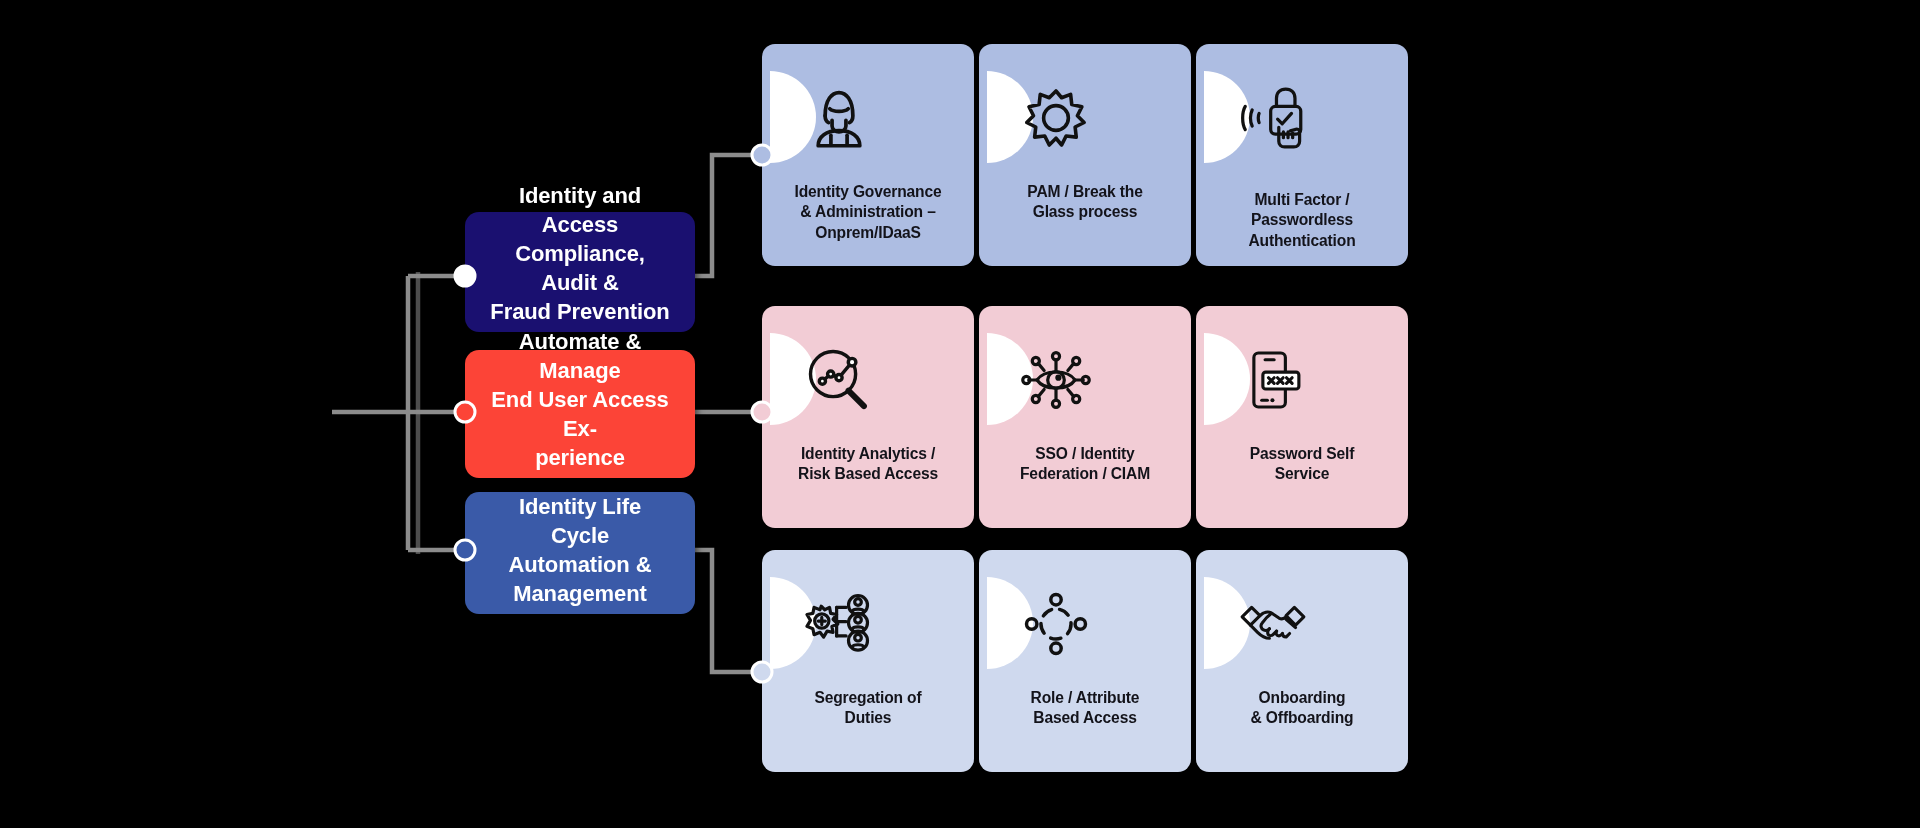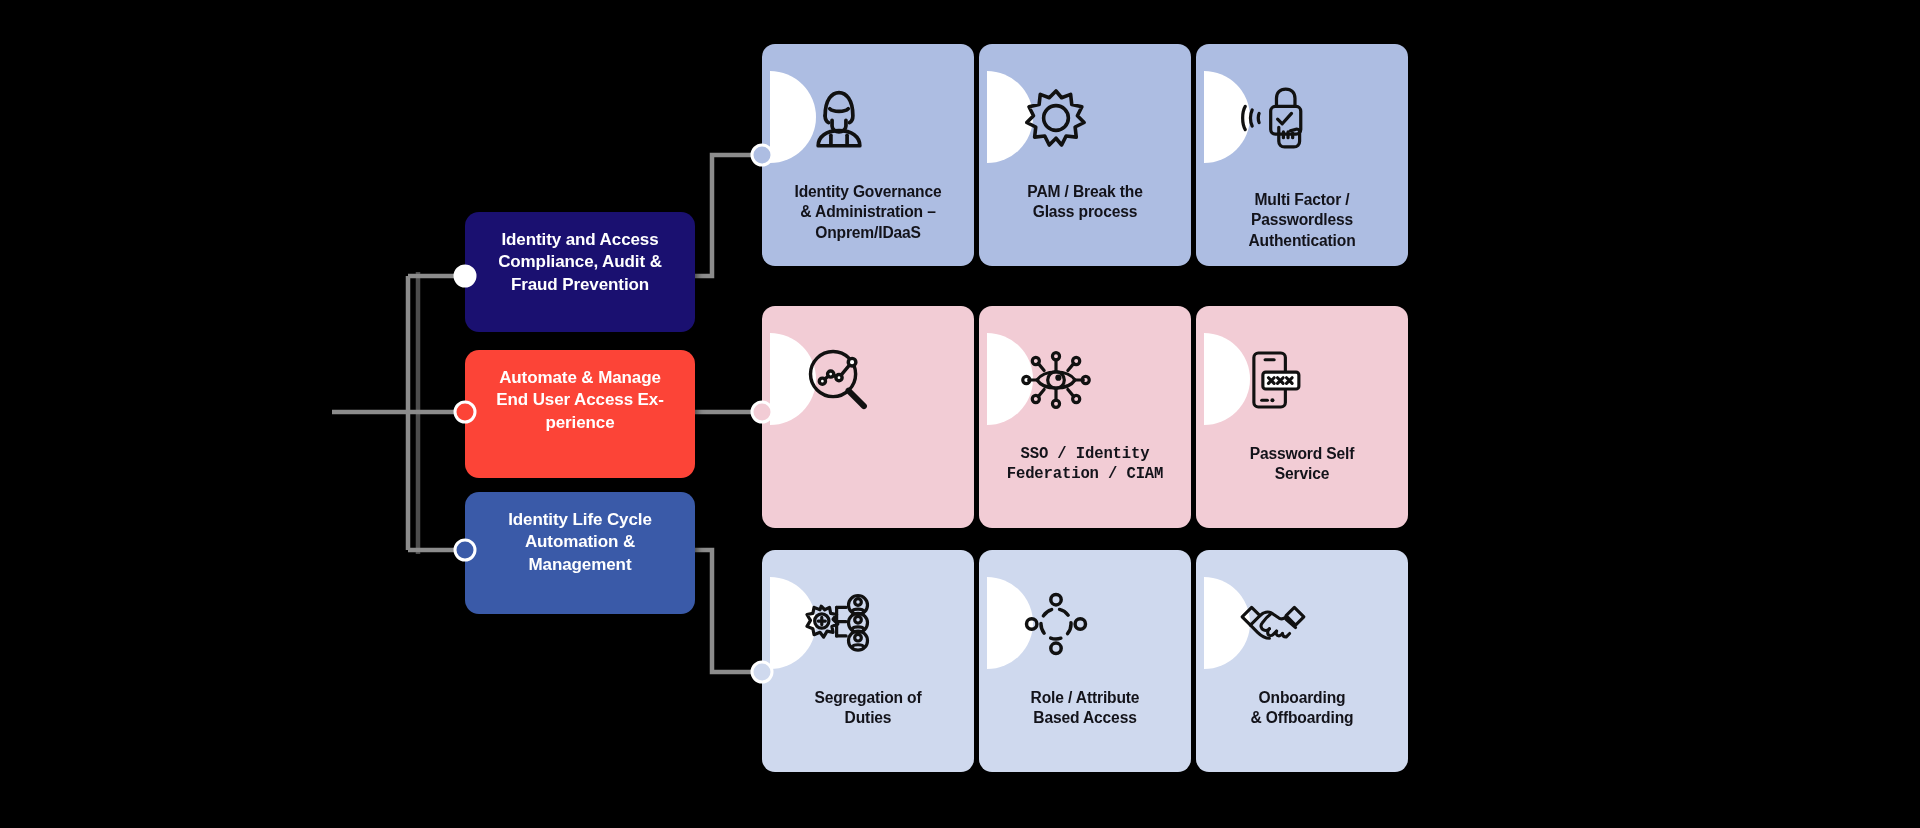--- a/index.html
+++ b/index.html
@@ -19,27 +19,27 @@
     position: absolute; left: 0; top: 0;
     width: 1920px; height: 828px;
     pointer-events: none;
   }
   
   .pillar {
     position: absolute;
     width: 230px;
     border-radius: 14px;
     display: flex;
-    align-items: flex-start;
+    align-items: flex-end;
     justify-content: center;
     text-align: center;
-    padding: 17px 22px;
+    padding: 6px 22px;
     color: #ffffff;
     font-weight: bold;
-    font-size: 17px;
+    font-size: 22px;
     line-height: 1.32;
     letter-spacing: -0.1px;
     box-shadow: 2px 3px 7px rgba(0,0,0,0.55);
   }
   .pillar .ptext { display: block; width: 100%; white-space: pre-line; }
 
   #pillar-0 { left: 465px; top: 212px; height: 120px; background: #1a1070; }
   #pillar-1 { left: 465px; top: 350px; height: 128px; background: #fc4437; }
   #pillar-2 { left: 465px; top: 492px; height: 122px; background: #3a5aa8; }
 
@@ -232,23 +232,25 @@
             <circle cx="27" cy="27" r="19"></circle>
             <path d="M40 41 L53 54" stroke-width="5"></path>
             <path d="M18 33 L25 27 L32 30 L42 18"></path>
             <circle cx="18" cy="33" r="2.6" fill="#ffffff"></circle>
             <circle cx="25" cy="27" r="2.6" fill="#ffffff"></circle>
             <circle cx="32" cy="30" r="2.6" fill="#ffffff"></circle>
             <circle cx="43" cy="17" r="3.2" fill="#ffffff"></circle>
           </g>
         </svg>
       </div>
-    </div>
-
-    <div class="card" style="background:#f2ccd5;font-family:Liberation Mono, monospace;">
+      <div class="card-label">Identity Analytics /
+Risk Based Access</div>
+    </div>
+
+    <div class="card" style="background:#f2ccd5;">
       <div class="card-icon-wrap">
         <div class="dshape"></div>
         <svg width="76" height="76" viewBox="0 0 64 64">
           <g fill="none" stroke="#111111" stroke-width="2.7" stroke-linecap="round" stroke-linejoin="round">
             <path d="M16 32 C22 23 42 23 48 32 C42 41 22 41 16 32 Z"></path>
             <circle cx="32" cy="32" r="7"></circle>
             <circle cx="34" cy="30" r="2.6" fill="#111111" stroke="none"></circle>
             <path d="M22 24 L17 18"></path>
             <path d="M42 24 L47 18"></path>
             <path d="M22 40 L17 46"></path>

